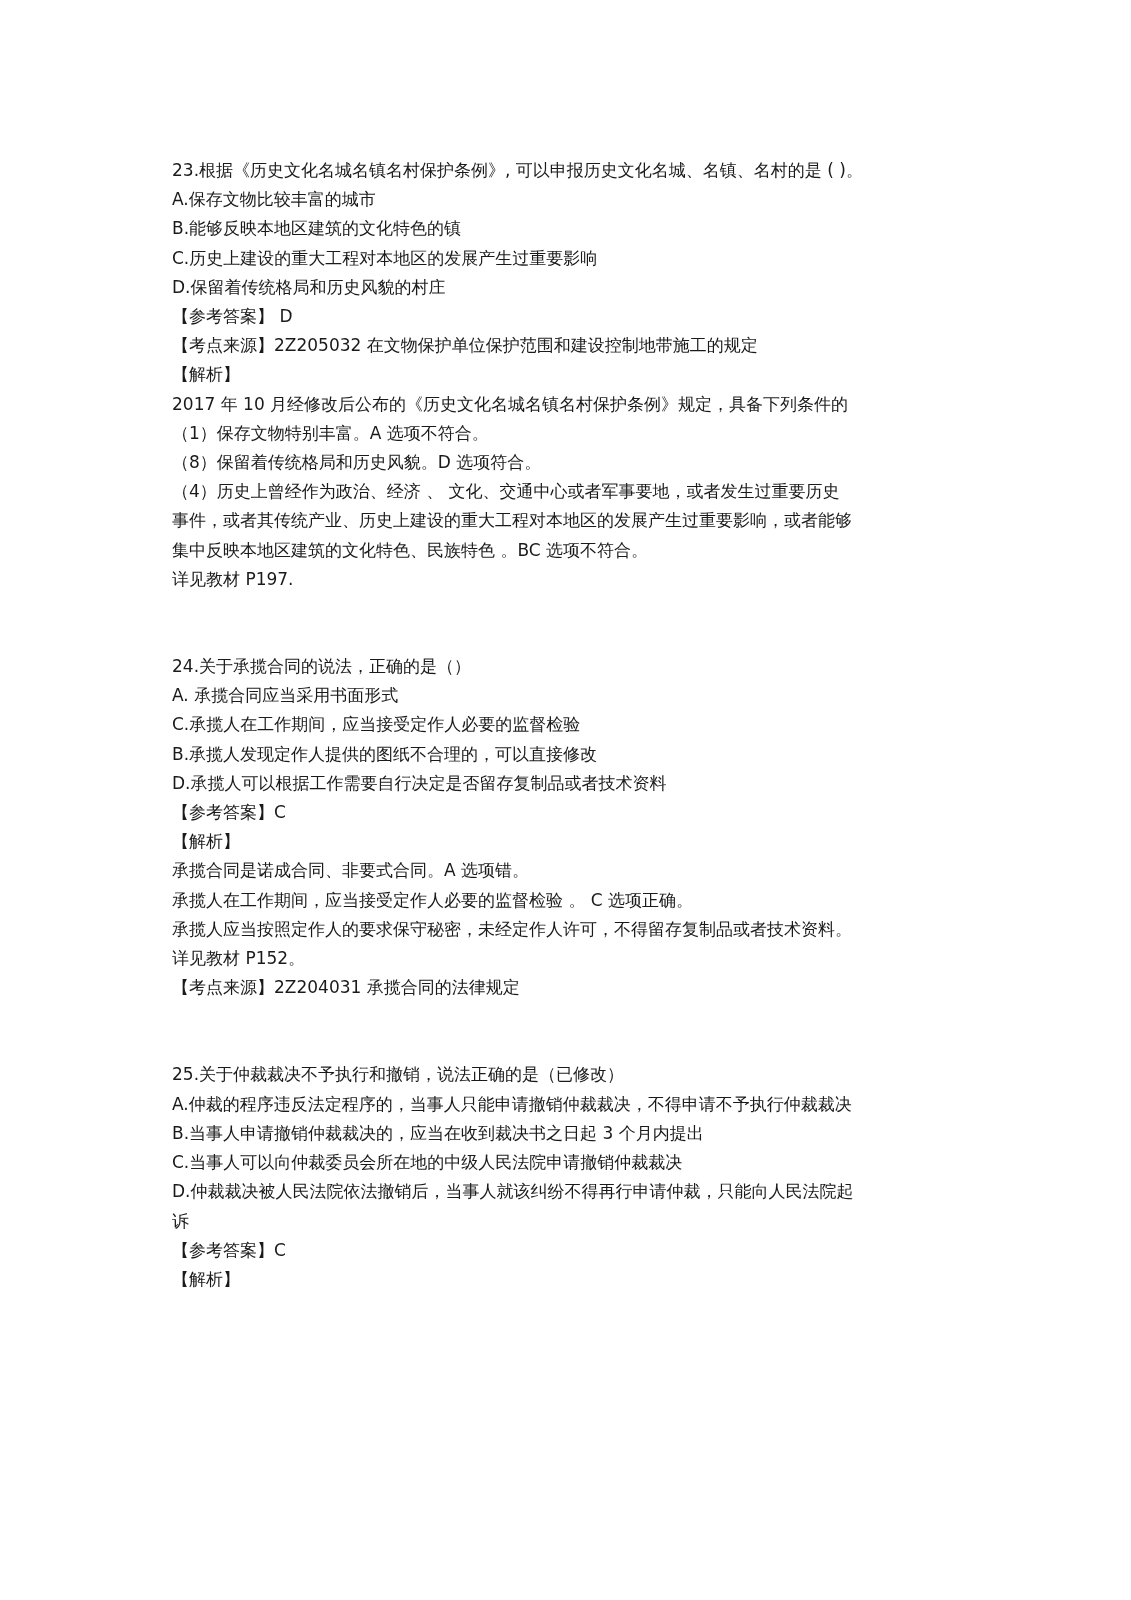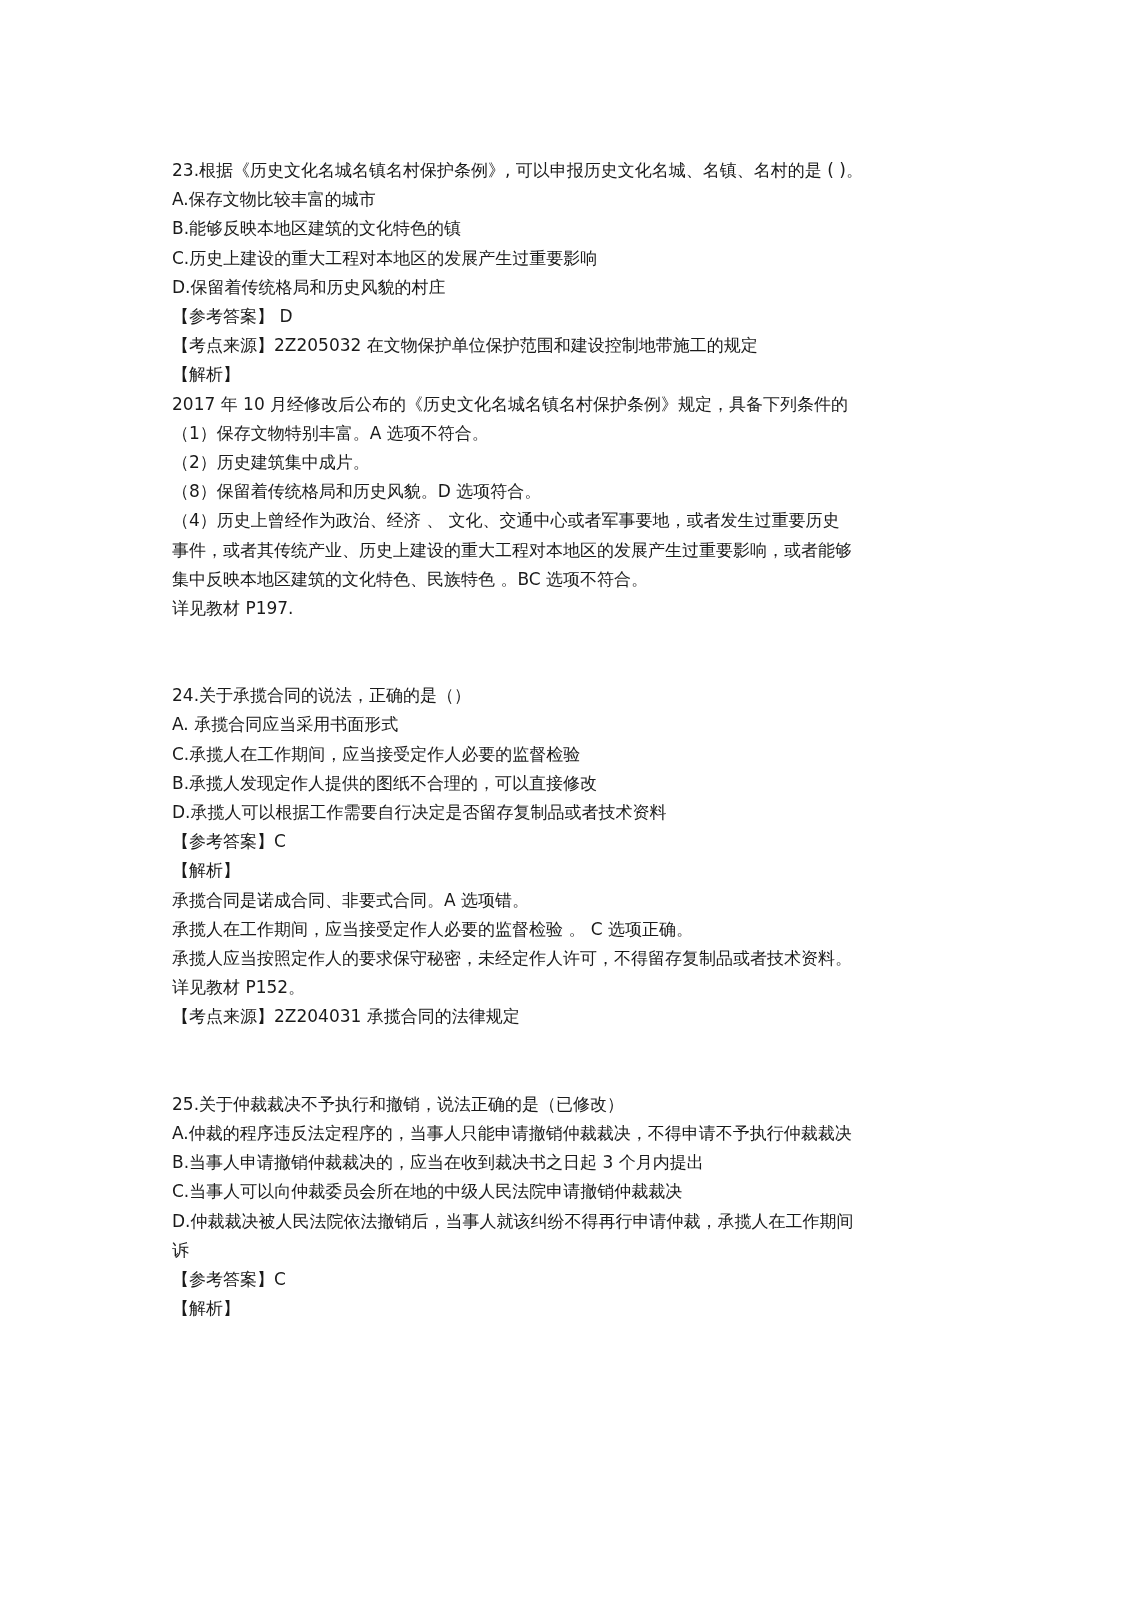--- a/index.html
+++ b/index.html
@@ -19,21 +19,20 @@
     <div class="line">23.根据《历史文化名城名镇名村保护条例》, 可以申报历史文化名城、名镇、名村的是 (      )。</div>
     <div class="line">A.保存文物比较丰富的城市</div>
     <div class="line">B.能够反映本地区建筑的文化特色的镇</div>
     <div class="line">C.历史上建设的重大工程对本地区的发展产生过重要影响</div>
     <div class="line">D.保留着传统格局和历史风貌的村庄</div>
     <div class="line">【参考答案】  D</div>
     <div class="line">【考点来源】2Z205032  在文物保护单位保护范围和建设控制地带施工的规定</div>
     <div class="line">【解析】</div>
     <div class="line">2017 年  10 月经修改后公布的《历史文化名城名镇名村保护条例》规定，具备下列条件的</div>
     <div class="line">（1）保存文物特别丰富。A 选项不符合。</div>
-    <div class="line">（2）历史建筑集中成片。</div>
     <div class="line">（8）保留着传统格局和历史风貌。D 选项符合。</div>
     <div class="line">（4）历史上曾经作为政治、经济  、  文化、交通中心或者军事要地，或者发生过重要历史</div>
     <div class="line">事件，或者其传统产业、历史上建设的重大工程对本地区的发展产生过重要影响，或者能够</div>
     <div class="line">集中反映本地区建筑的文化特色、民族特色  。BC 选项不符合。</div>
     <div class="line">详见教材 P197.</div>
   </div>
 
   <div class="gap"></div>
 
   <div>
@@ -51,19 +50,19 @@
     <div class="line">【考点来源】2Z204031  承揽合同的法律规定</div>
   </div>
 
   <div class="gap2"></div>
 
   <div>
     <div class="line">25.关于仲裁裁决不予执行和撤销，说法正确的是（已修改）</div>
     <div class="line">A.仲裁的程序违反法定程序的，当事人只能申请撤销仲裁裁决，不得申请不予执行仲裁裁决</div>
     <div class="line">B.当事人申请撤销仲裁裁决的，应当在收到裁决书之日起 3 个月内提出</div>
     <div class="line">C.当事人可以向仲裁委员会所在地的中级人民法院申请撤销仲裁裁决</div>
-    <div class="line">D.仲裁裁决被人民法院依法撤销后，当事人就该纠纷不得再行申请仲裁，承揽人在工作期间</div>
+    <div class="line">D.仲裁裁决被人民法院依法撤销后，当事人就该纠纷不得再行申请仲裁，只能向人民法院起</div>
     <div class="line">诉</div>
     <div class="line">【参考答案】C</div>
     <div class="line">【解析】</div>
   </div>
 
 </div>
 
 </body></html>

